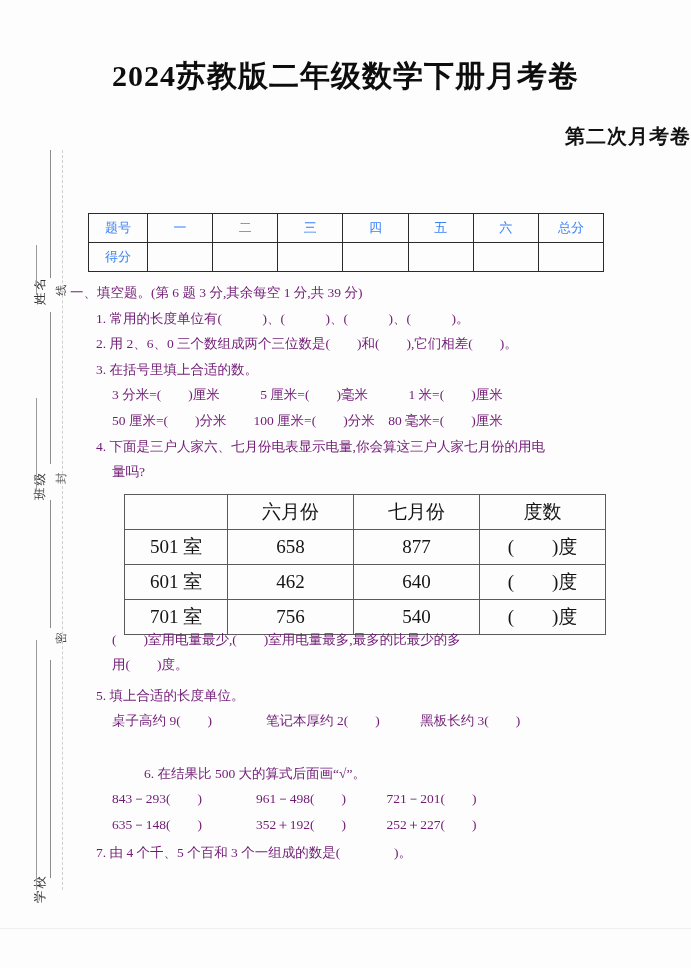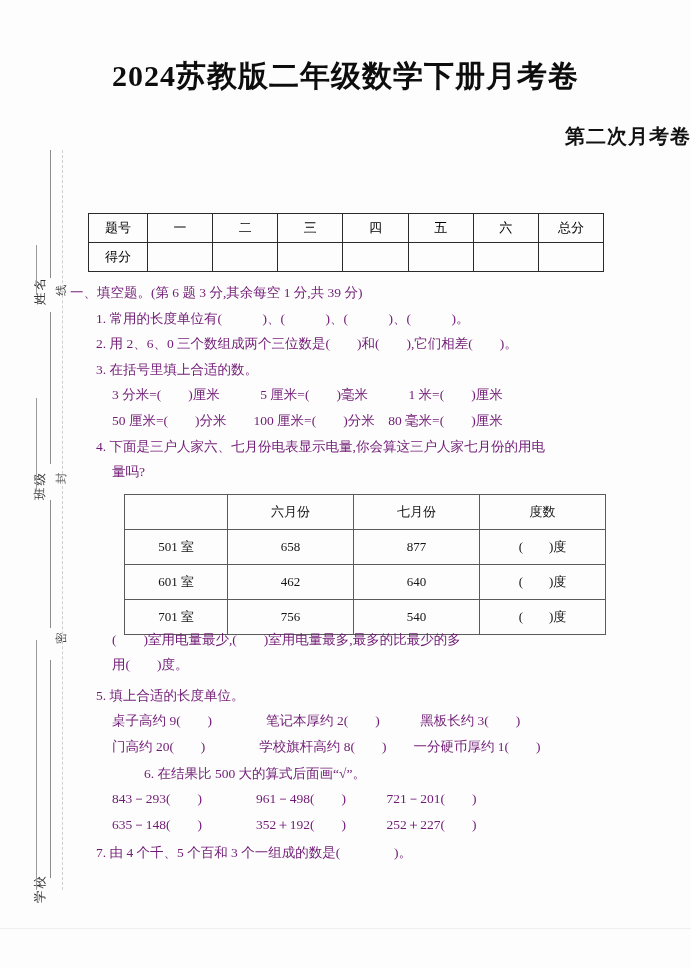--- a/index.html
+++ b/index.html
@@ -107,21 +107,21 @@
     width: 516px;
     border-collapse: collapse;
     table-layout: fixed;
   }
   .score-table td {
     border: 1px solid #2a2a2a;
     height: 26px;
     text-align: center;
     vertical-align: middle;
     font-size: 13px;
-    color: #000000;
+    color: #3b82f6;
   }
   .score-table td.lbl { width: 56px; }
 
   
   .qsec {
     position: absolute;
     font-size: 13.5px;
     color: #701a75;
     line-height: 1.5;
   }
@@ -145,21 +145,21 @@
     top: 494px;
     width: 482px;
     border-collapse: collapse;
     table-layout: fixed;
   }
   .elec-table td {
     border: 1px solid #5a5a5a;
     height: 32px;
     text-align: center;
     vertical-align: middle;
-    font-size: 13px;
+    font-size: 19px;
     color: #141414;
   }
   .elec-table td.room { width: 100px; }
 </style>
 </head>
 <body>
 
 <div id="page">
 
   <div class="margin-col">
@@ -253,21 +253,20 @@
       <td class="deg-cell">(　　)度</td>
     </tr>
   </tbody>
     </table>
 
   <div class="qsec q-line" style="top:630px;">(　　)室用电量最少,(　　)室用电量最多,最多的比最少的多</div>
   <div class="qsec q-line" style="top:655px;">用(　　)度。</div>
 
   <div class="qsec q-item" style="top:686px;">5. 填上合适的长度单位。</div>
   <div class="qsec q-line" style="top:711px;">桌子高约 9(　　)　　　　笔记本厚约 2(　　)　　　黑板长约 3(　　)</div>
-  <div class="qsec q-line" style="top:737px;">门高约 20(　　)　　　　学校旗杆高约 8(　　)　　一分硬币厚约 1(　　)</div>
 
   <div class="qsec q-item" style="top:764px;margin-left:48px;">6. 在结果比 500 大的算式后面画“√”。</div>
   <div class="qsec q-line" style="top:789px;">843－293(　　)　　　　961－498(　　)　　　721－201(　　)</div>
   <div class="qsec q-line" style="top:815px;">635－148(　　)　　　　352＋192(　　)　　　252＋227(　　)</div>
 
   <div class="qsec q-item" style="top:843px;">7. 由 4 个千、5 个百和 3 个一组成的数是(　　　　)。</div>
 
   <div class="scanline" style="top:928px;"></div>
 
 </div>

